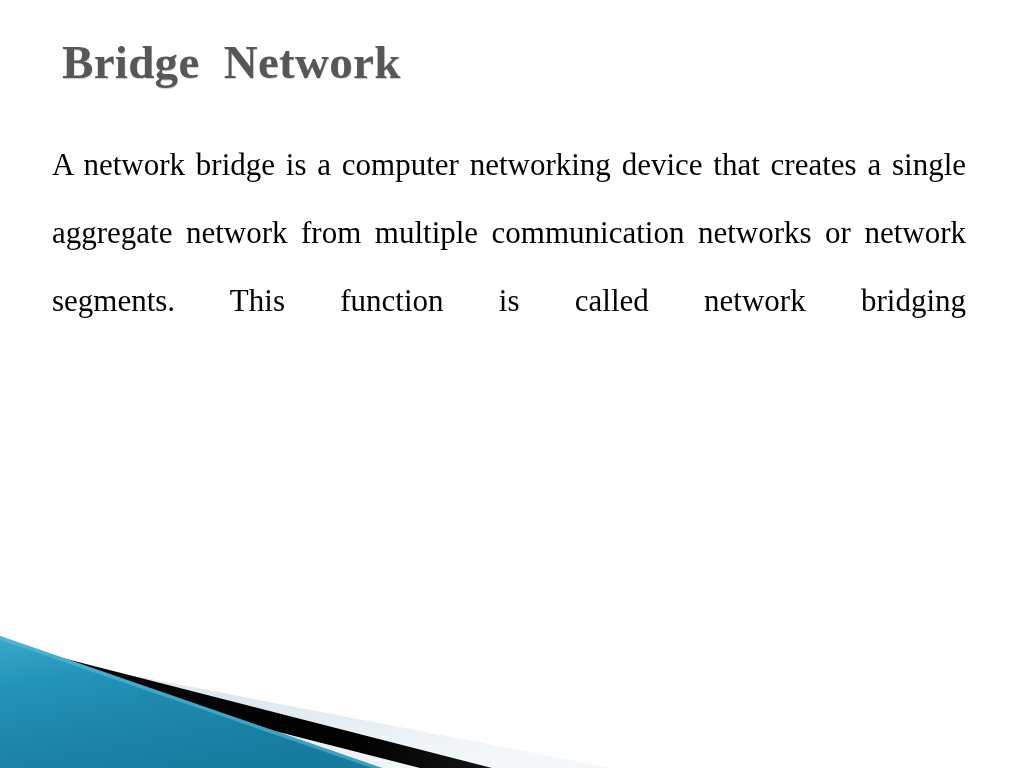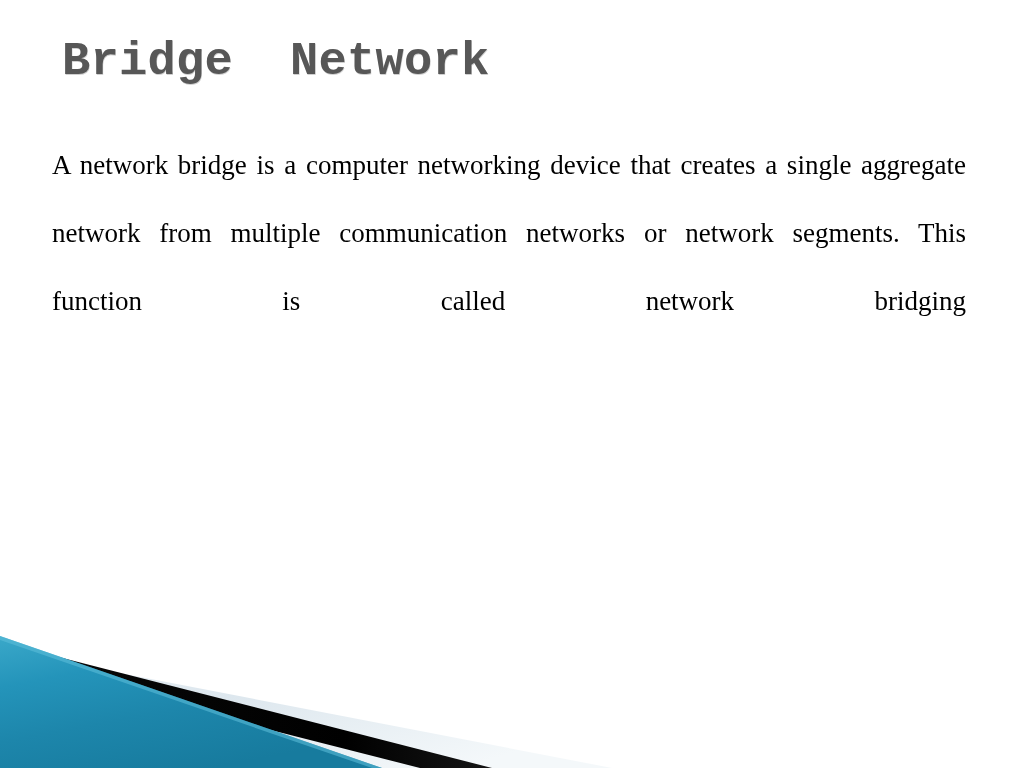--- a/index.html
+++ b/index.html
@@ -22,40 +22,40 @@
     background: #ffffff;
     overflow: hidden;
   }
 
   
   .slide-title {
     position: absolute;
     left: 62px;
     top: 34px;
     width: 900px;
-    font-family: Liberation Mono, monospace;
+    font-family: Liberation Serif, serif;
     font-weight: bold;
     font-size: 47px;
     line-height: 56px;
     color: #575757;
     letter-spacing: 0.3px;
     white-space: pre;
     text-shadow: 0.5px 0.5px 0 rgba(120,120,120,0.35);
   }
 
   
   .body-block {
     position: absolute;
     left: 52px;
     top: 131px;
     width: 914px;
   }
   .body-text {
     font-family: "Liberation Serif", "DejaVu Serif", serif;
-    font-size: 27px;
+    font-size: 31px;
     line-height: 68px;
     color: #000000;
     text-align: justify;
     text-justify: inter-word;
     margin: 0;
     word-spacing: 0.5px;
   }
   
   .body-text::after {
     content: "";

